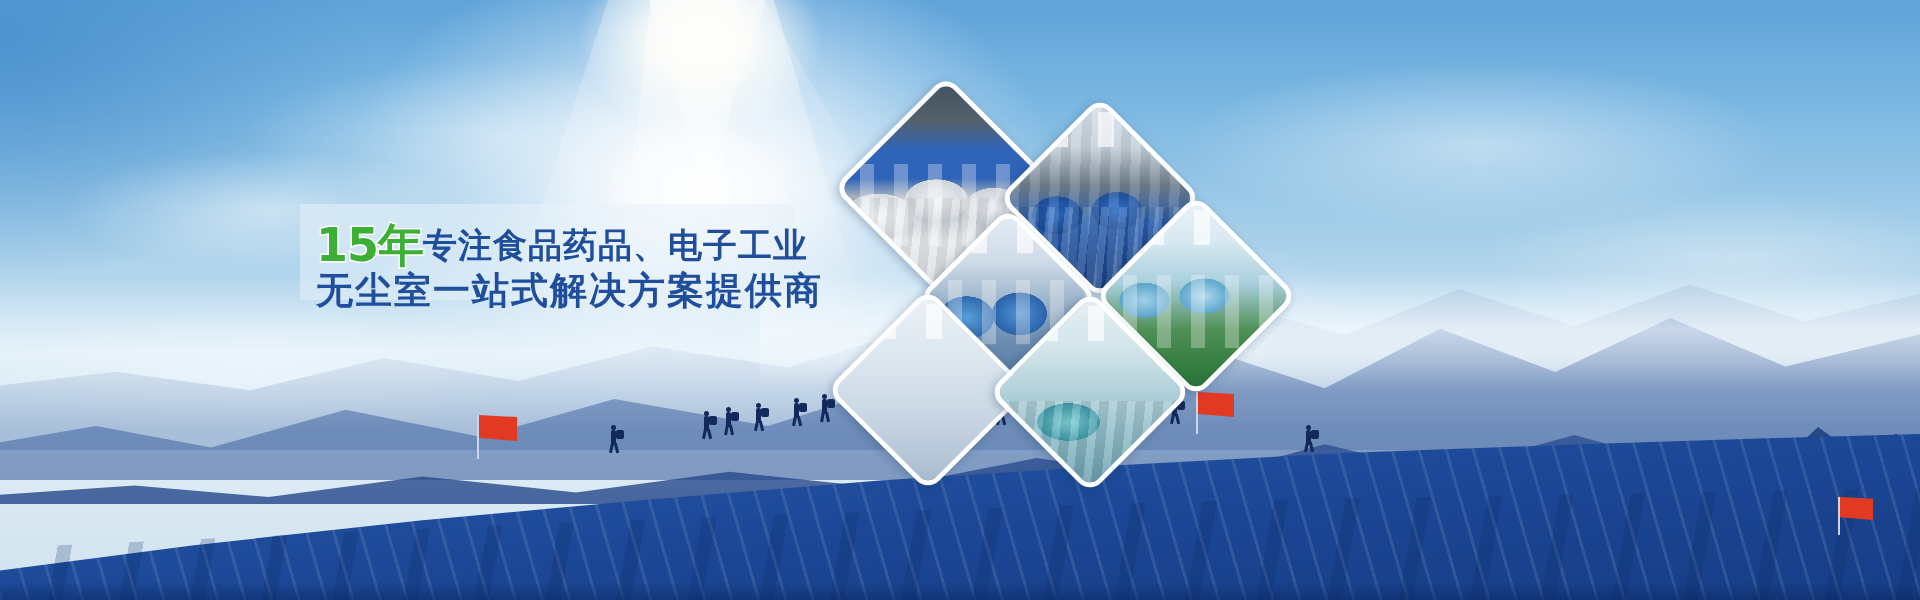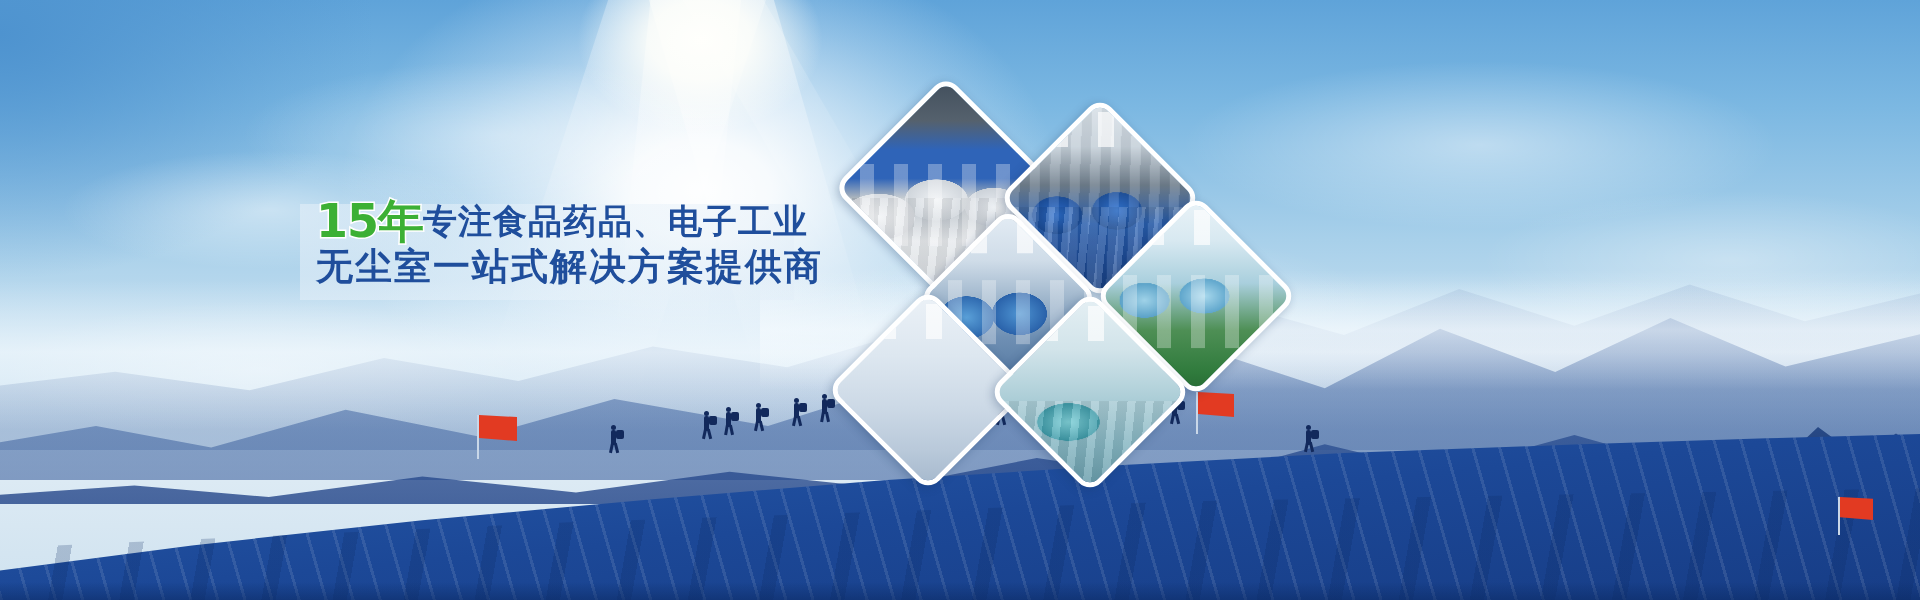--- a/index.html
+++ b/index.html
@@ -84,21 +84,21 @@
 
   .flag{position:absolute;}
   .flag .pole{position:absolute;left:0;top:0;width:2px;background:#c9d7e8;}
   .flag .cloth{position:absolute;left:2px;top:0;background:#e23a22;
     clip-path:polygon(0% 0%,100% 8%,100% 100%,0% 88%);
     box-shadow:0 0 0 0 rgba(0,0,0,0);}
 
   
   .text-panel{position:absolute;left:300px;top:204px;width:494px;height:96px;
     background:linear-gradient(100deg,rgba(226,238,248,.62),rgba(233,243,250,.52) 55%,rgba(224,236,247,.40));}
-  .headline{position:absolute;left:316px;top:198px;width:470px;
+  .headline{position:absolute;left:316px;top:222px;width:470px;
     line-height:1.0;white-space:nowrap;}
   .line1{display:block;height:48px;}
   .line2{display:block;height:46px;margin-top:2px;}
   .big-num{font-size:46px;font-weight:bold;color:#3cb034;letter-spacing:-1px;
     -webkit-text-stroke:3px #ffffff;paint-order:stroke fill;
     text-shadow:0 0 1px #fff;vertical-align:-4px;}
   .t-blue{font-size:34px;font-weight:bold;color:#1f4e9c;letter-spacing:1px;}
   .t-blue2{font-size:37px;font-weight:bold;color:#1f4e9c;letter-spacing:2px;}
 
   

